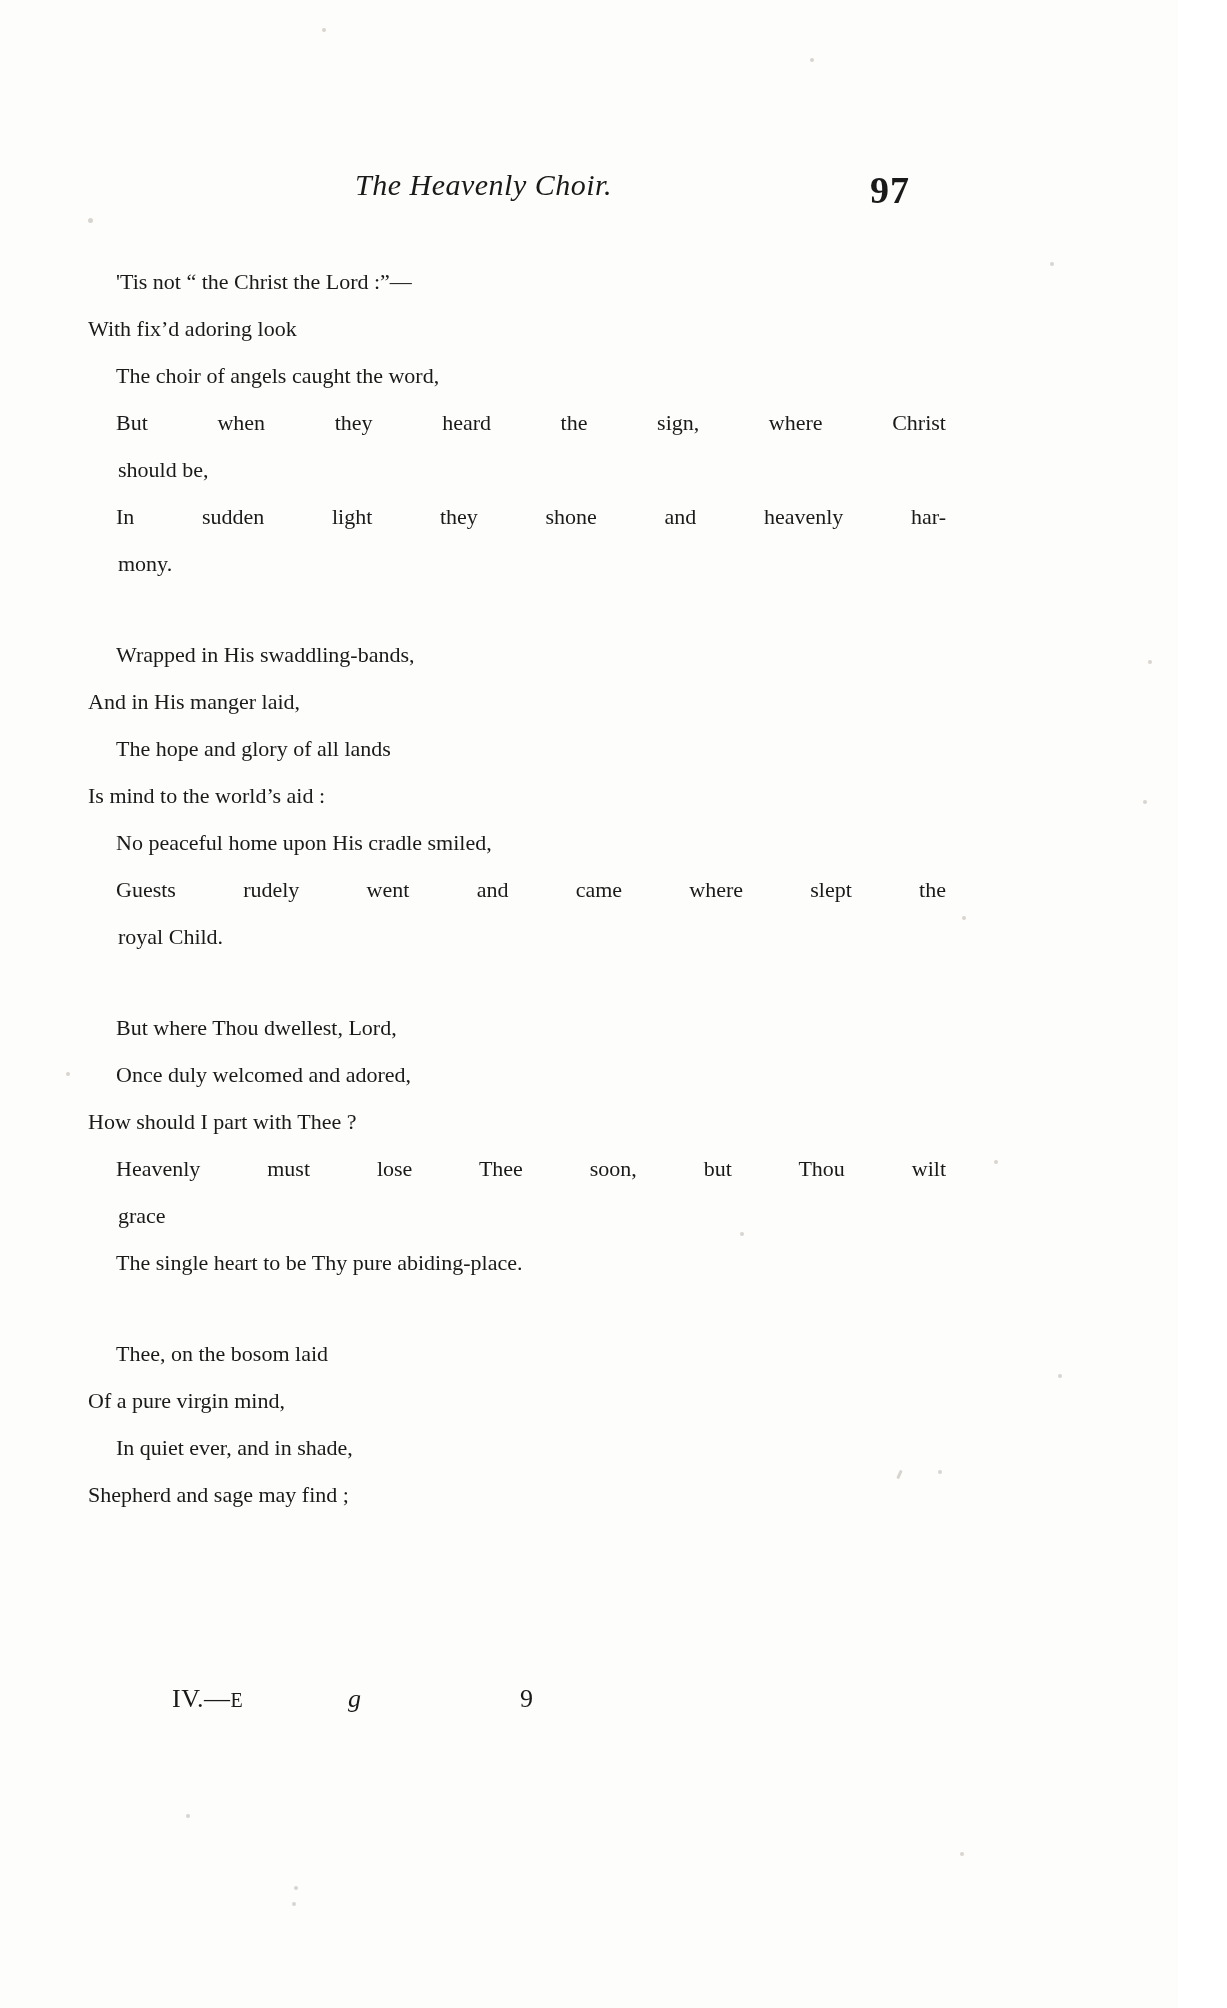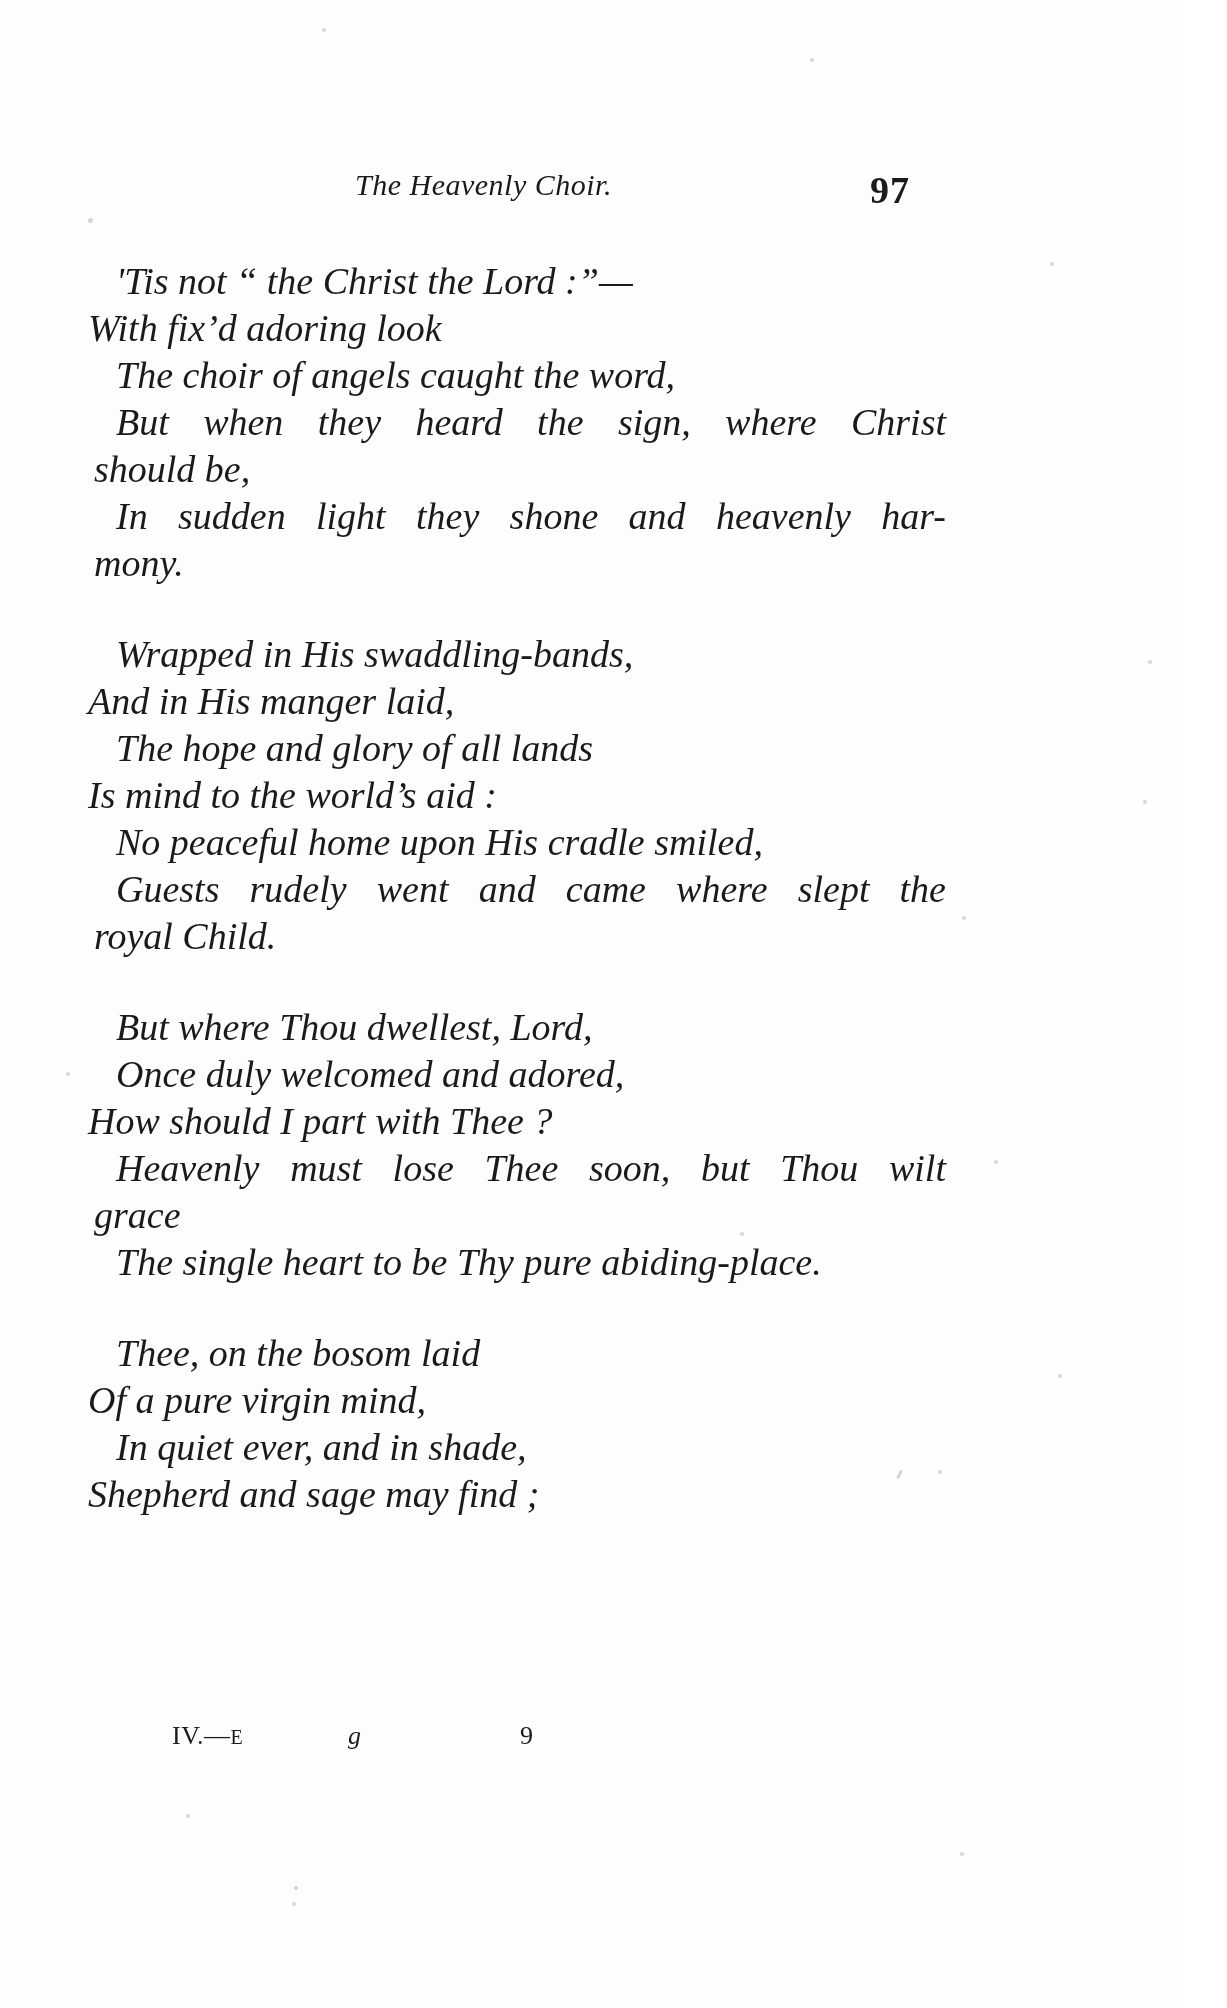--- a/index.html
+++ b/index.html
@@ -63,48 +63,46 @@
     left: 0;
     width: 1227px;
   }
 
   .stanza {
     margin: 0 0 44px 0;
     padding: 0;
     list-style: none;
   }
   .stanza li {
-    font-size: 38px;
+    font-size: 22px;
     line-height: 47px;
     white-space: nowrap;
     padding-left: 116px;
-    font-style: italic;
   }
   .stanza li.ind1 { padding-left: 88px; }
-  .stanza li.ind2 { padding-left: 94px; }
+  .stanza li.ind2 { padding-left: 118px; }
   .stanza li.just {
     white-space: normal;
     width: 830px;
     text-align: justify;
     text-align-last: justify;
     padding-right: 0;
   }
 
   .signature {
     position: absolute;
     left: 0;
     top: 1684px;
     width: 1227px;
     font-size: 26px;
   }
   .sig-inner {
     position: relative;
     height: 36px;
     padding-left: 172px;
-    margin-top: 37px;
   }
   .sig-vol { position: absolute; left: 172px; top: 0; letter-spacing: .5px; }
   .sig-vol .sc { font-size: 20px; letter-spacing: 1px; }
   .sig-mid { position: absolute; left: 348px; top: 0; font-style: italic; font-size: 26px; }
   .sig-num { position: absolute; left: 520px; top: 0; font-size: 26px; }
 </style>
 </head>
 <body>
 
 <div class="page">

